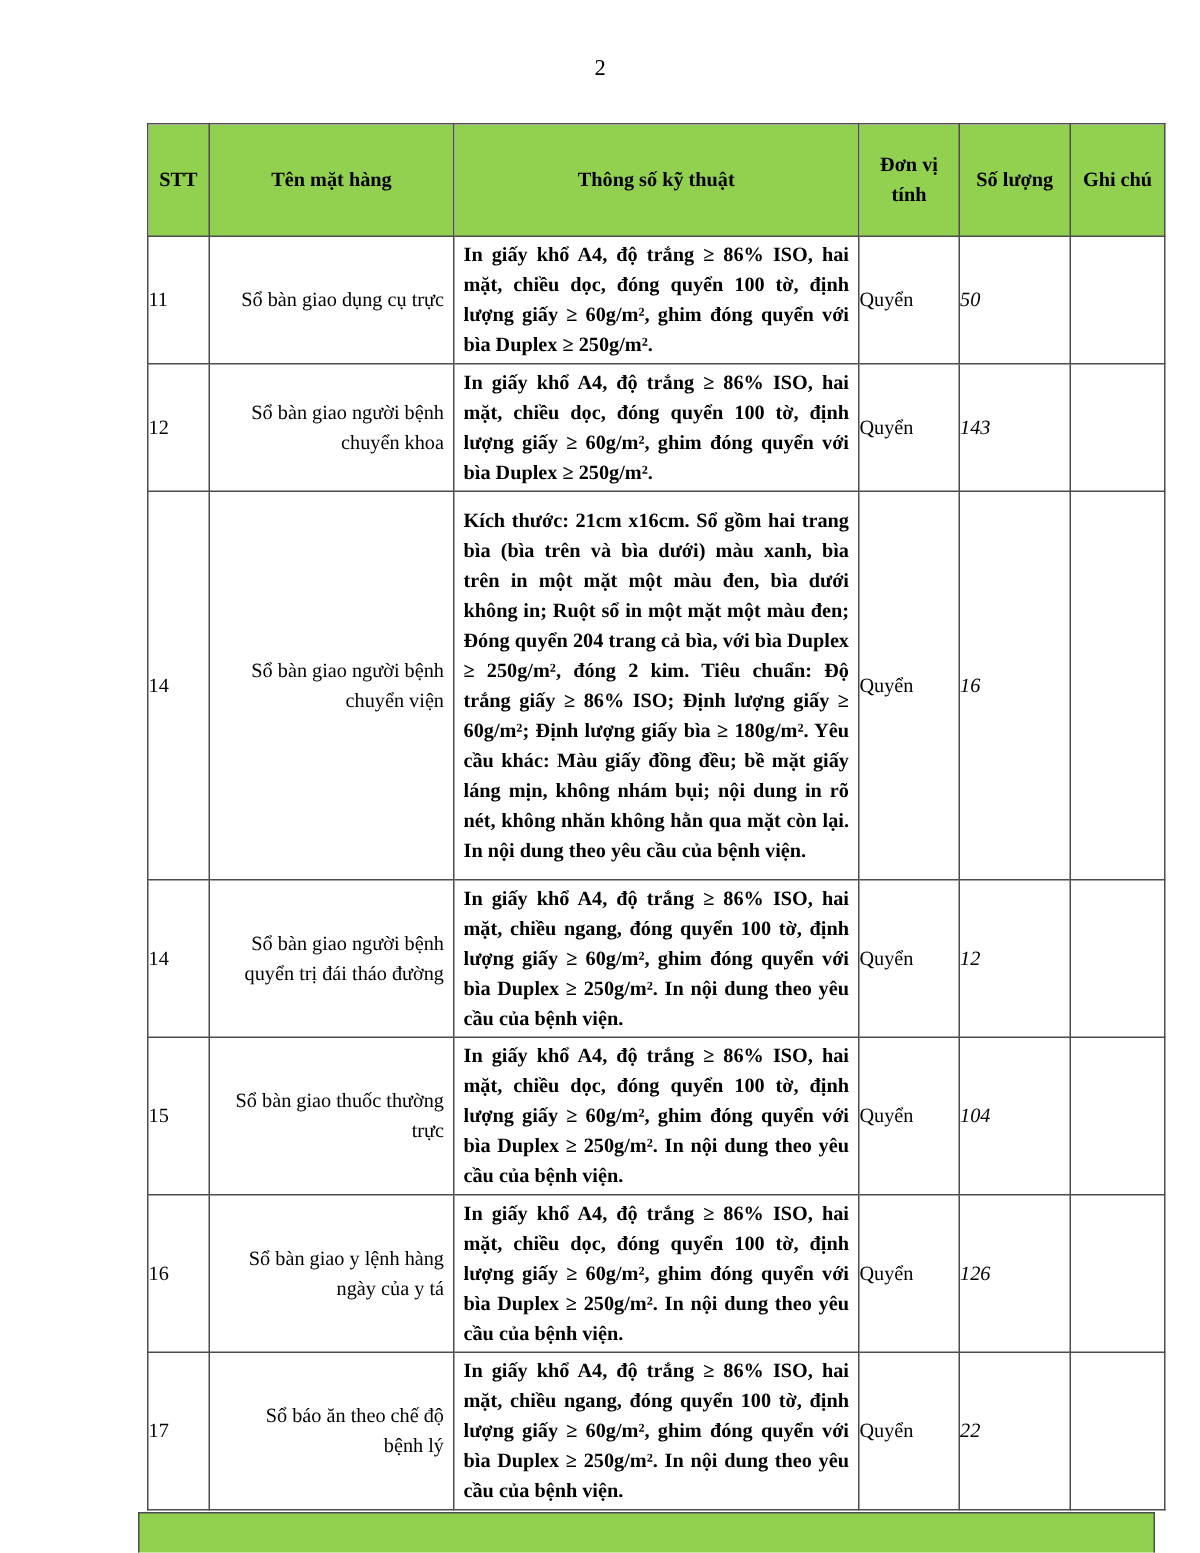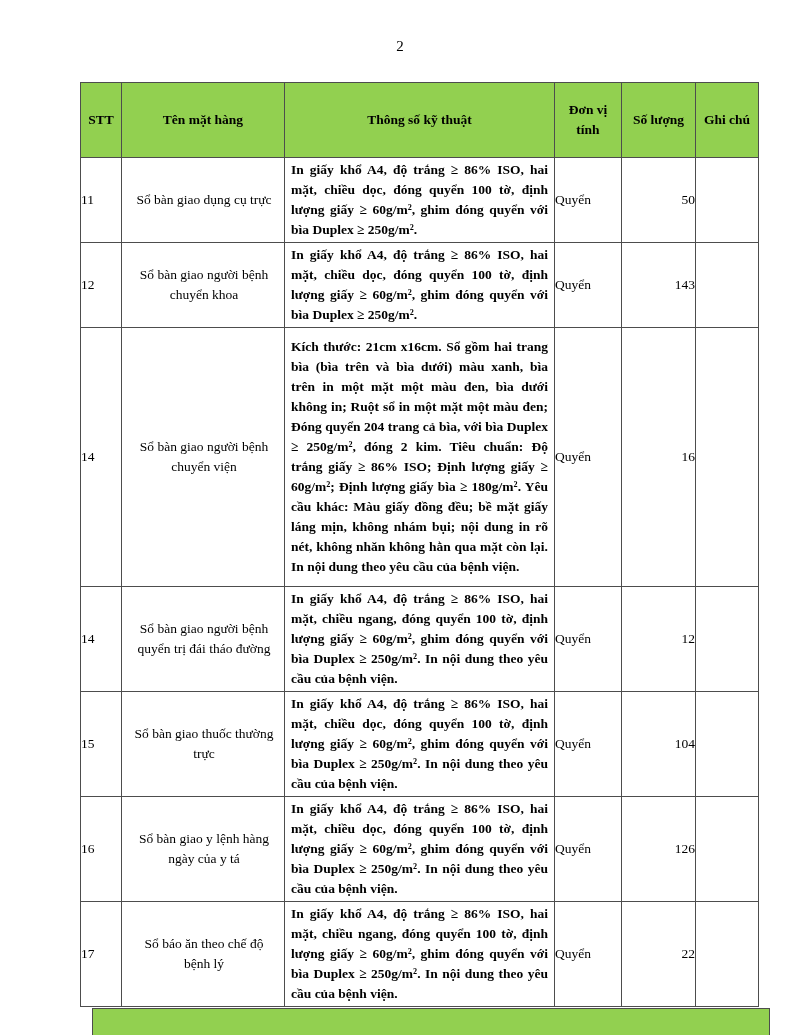--- a/index.html
+++ b/index.html
@@ -12,44 +12,44 @@
     color: #000;
   }
   .page-number {
     position: absolute;
     top: 38px; left: 0; width: 800px;
     text-align: center;
     font-size: 15px;
   }
   table.doc-table {
     position: absolute;
-    left: 80px; top: 82px;
+    left: 98px; top: 82px;
     width: 678px;
     border-collapse: collapse;
     table-layout: fixed;
   }
   table.doc-table td, table.doc-table th {
     border: 1px solid #4d4d4d;
     vertical-align: middle;
     font-size: 13.5px;
     line-height: 20px;
     overflow: hidden;
   }
   thead th {
     background: #92d050;
     font-weight: bold;
     text-align: center;
     padding: 4px 2px;
     height: 75px;
   }
   td.c-stt  { }
-  td.c-name { text-align: center; padding: 4px 6px 4px 8px; }
+  td.c-name { text-align: right; padding: 4px 6px 4px 8px; }
   td.c-spec { text-align: justify; padding: 2px 6px; font-weight: bold; }
   td.c-unit { text-align: left; }
-  td.c-qty  { text-align: right; }
+  td.c-qty  { text-align: left; font-style: italic; }
   td.c-note { text-align: center; }
   tr.r-11 { height: 81px; }
   tr.r-12 { height: 80px; }
   tr.r-13 { height: 259px; }
   tr.r-14 { height: 101px; }
   tr.r-15 { height: 100px; }
   tr.r-16 { height: 100px; }
   tr.r-17 { height: 93px; }
   .next-header-strip {
     position: absolute;

